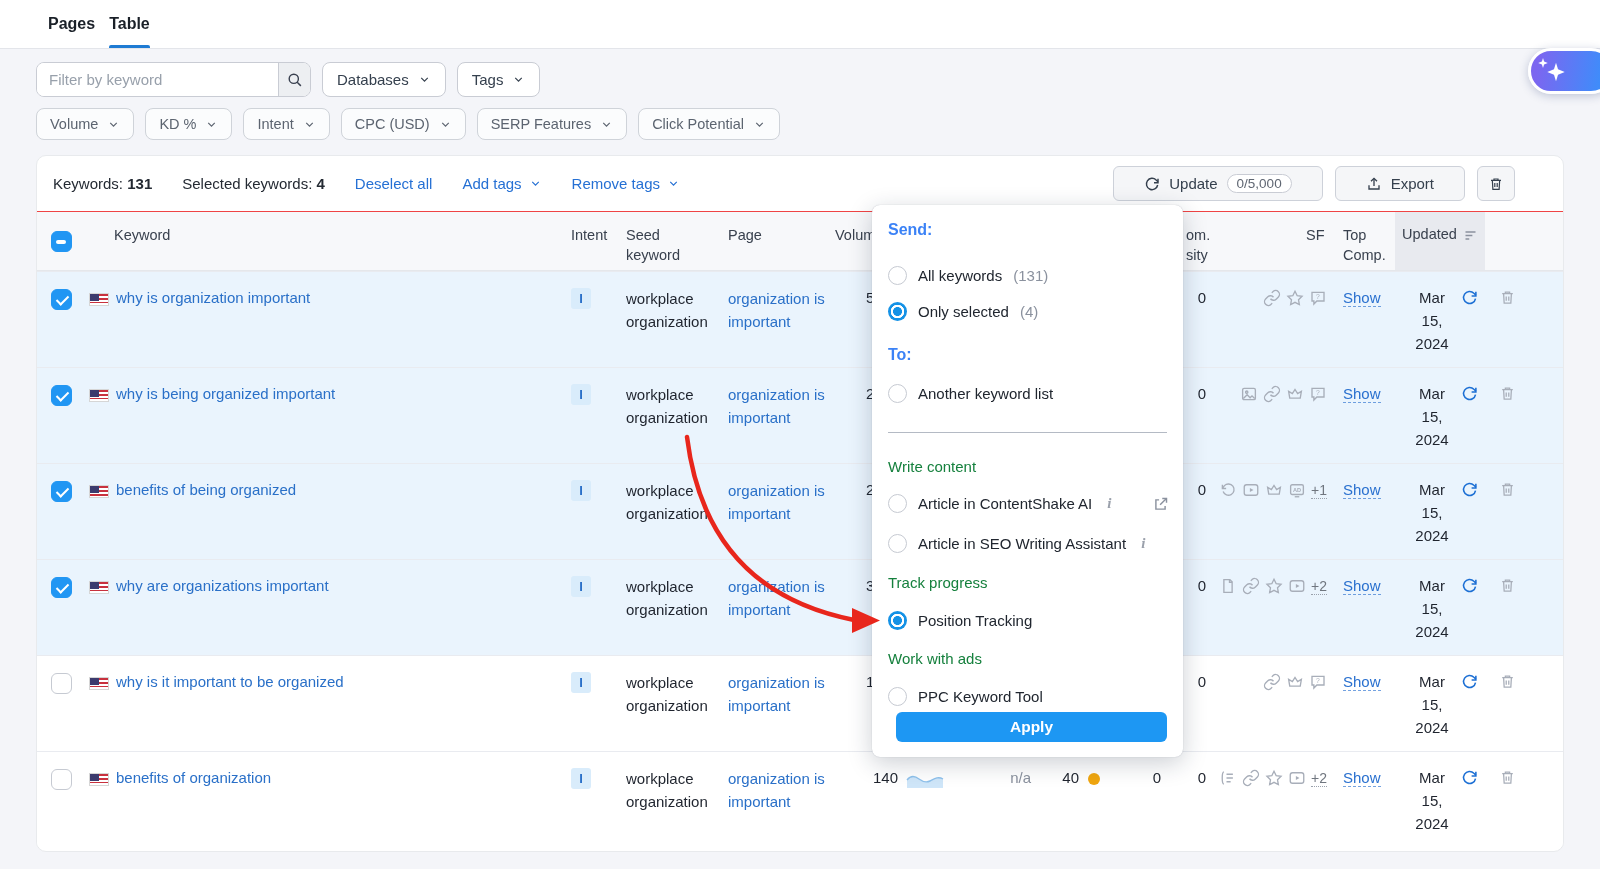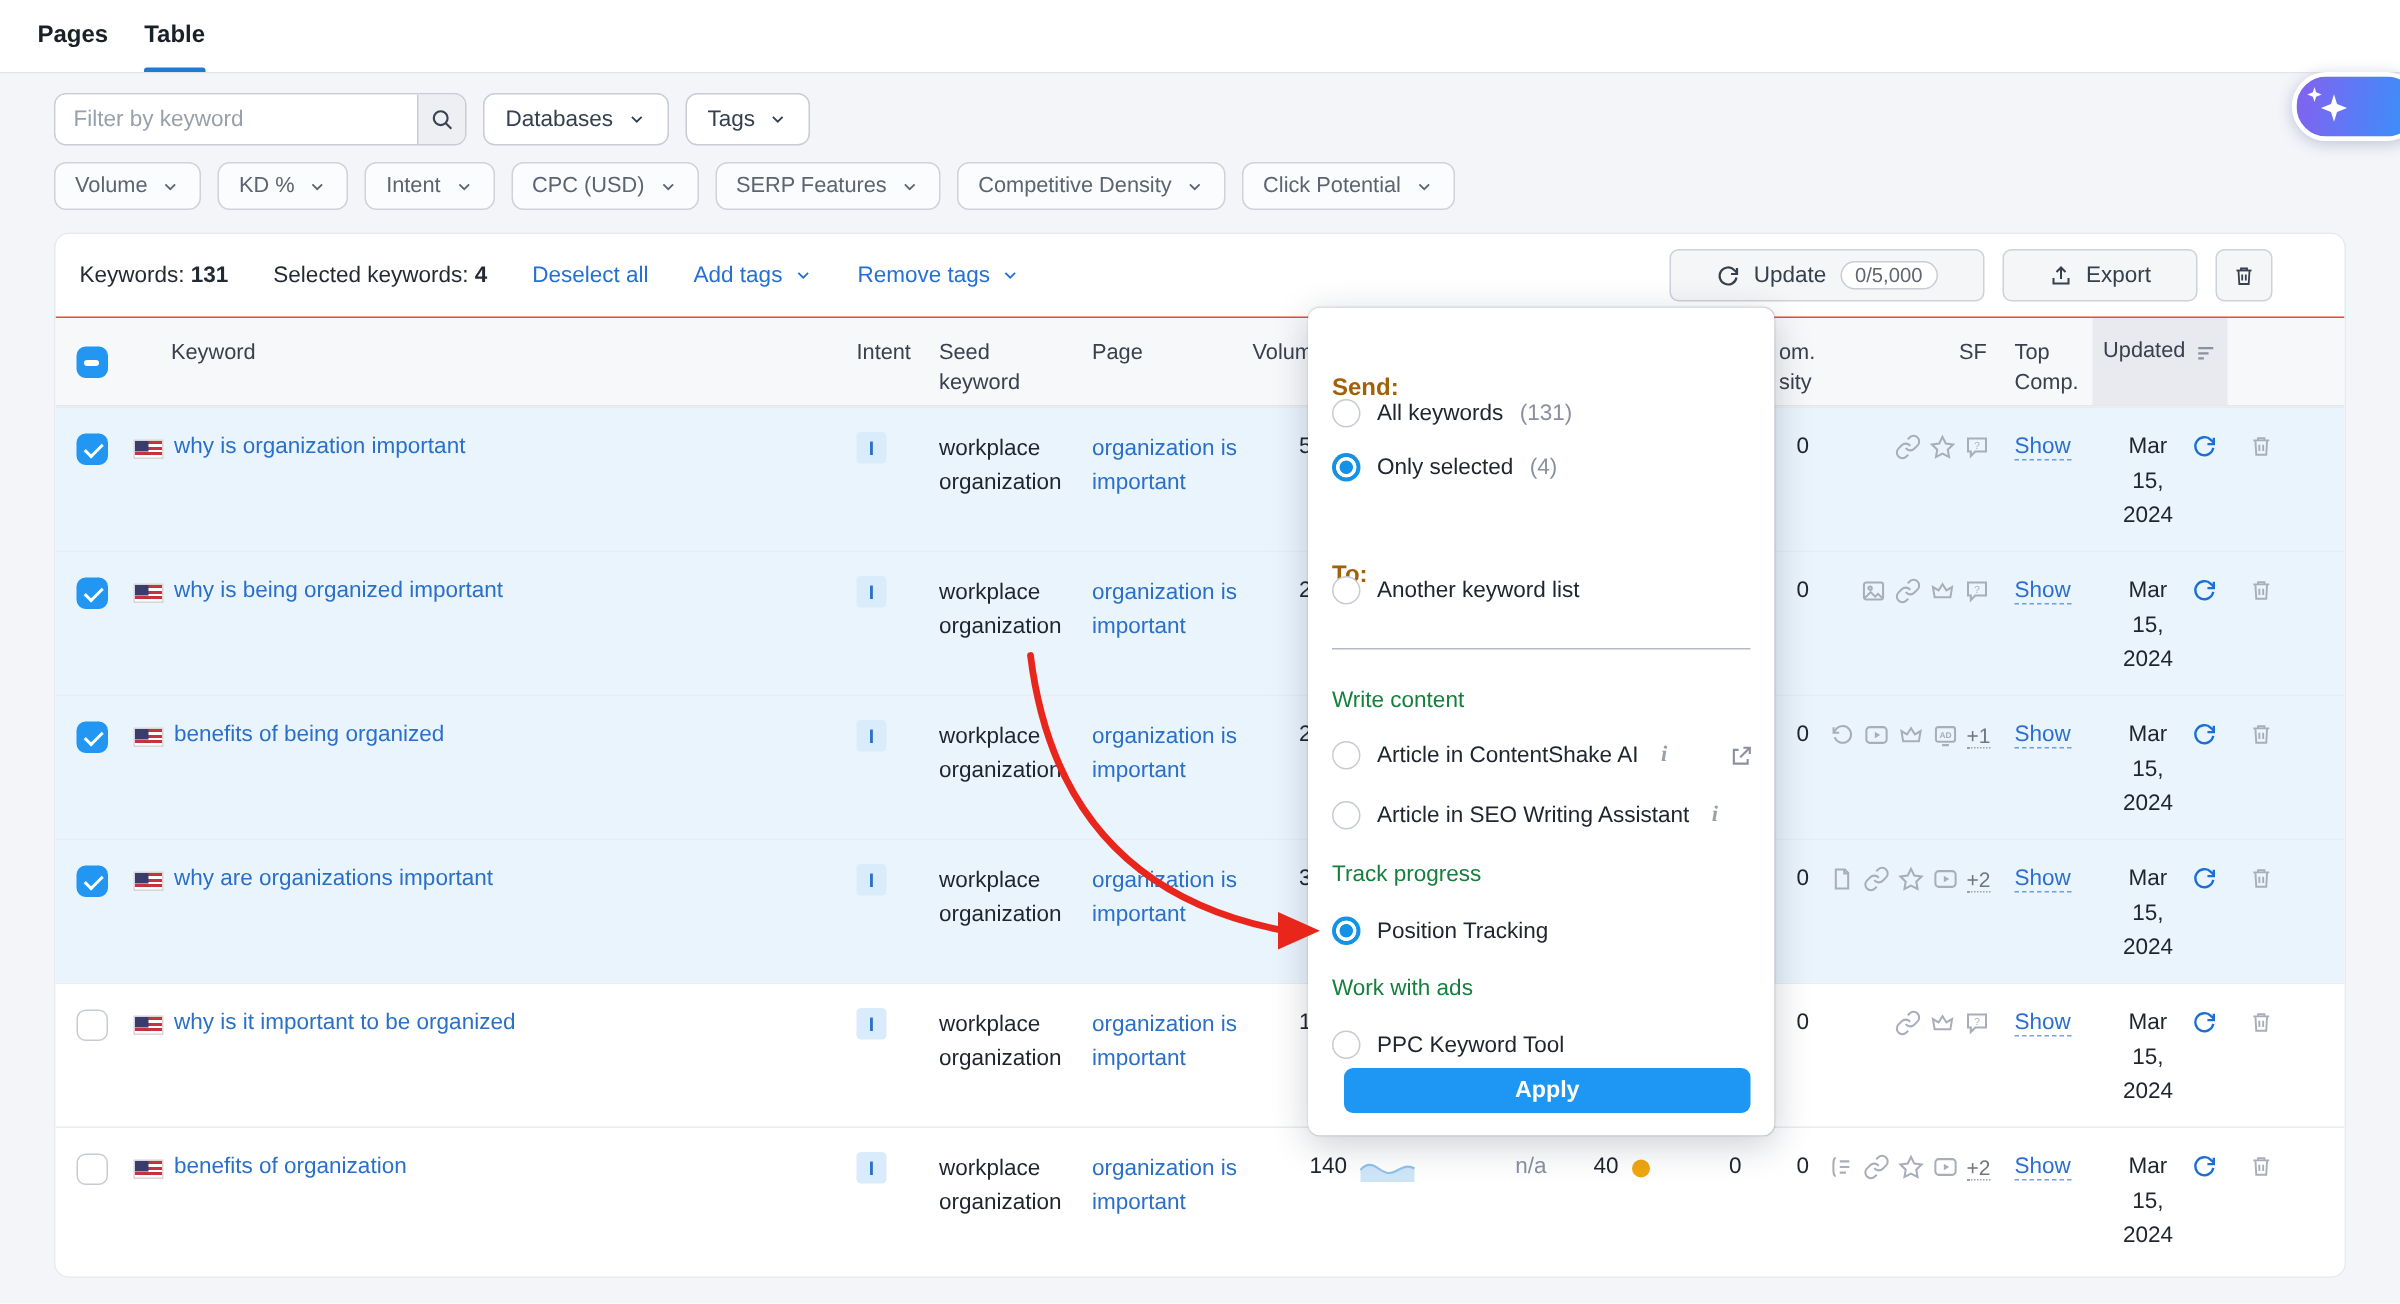--- a/index.html
+++ b/index.html
@@ -1,21 +1,21 @@
 <!DOCTYPE html>
 <html><head>
 <meta charset="utf-8">
 <style>
   * { margin:0; padding:0; box-sizing:border-box; }
   body { font-family:"Liberation Sans","DejaVu Sans",sans-serif; background:#F4F5F9; }
   .page { position:relative; width:1600px; height:869px; overflow:hidden; background:#F4F5F9; }
 
   
   .topbar { position:absolute; left:0; top:0; width:100%; height:49px; background:#fff; border-bottom:1px solid #E3E5EA; z-index:5; }
-  .tabs { display:flex; gap:24px; padding-left:25px; height:100%; }
+  .tabs { display:flex; gap:14px; padding-left:48px; height:100%; }
   .tab { position:relative; display:flex; align-items:center; font-size:16px; font-weight:700; color:#1A2028; cursor:pointer; }
   .tab.active::after { content:""; position:absolute; left:0; right:0; bottom:0; height:3px; background:#1E7BD3; border-radius:2px 2px 0 0; }
 
   
   .ai-pill { position:absolute; left:1528px; top:48px; width:86px; height:46px; border-radius:26px; background:linear-gradient(100deg,#7C66F0 10%,#3F8CFA 85%); border:3px solid #fff; box-shadow:0 2px 10px rgba(30,50,110,.25); z-index:30; }
   .ai-pill svg { position:absolute; color:#fff; }
   .spark-big { left:14px; top:10px; width:22px; height:22px; }
   .spark-small { left:6px; top:6px; width:12px; height:12px; }
 
   
@@ -81,21 +81,21 @@
   .sfi { width:18px; height:18px; color:#A8AEB9; flex:none; }
   .sf-more { font-size:14px; color:#70767F; border-bottom:1px dotted #9AA1AC; cursor:pointer; }
   .show { position:absolute; left:1306px; top:17px; font-size:15px; color:#2970CF; border-bottom:1px dashed rgba(41,112,207,.65); cursor:pointer; }
   .date { position:absolute; left:1370px; top:14px; width:50px; text-align:center; font-size:15px; line-height:23px; color:#1F242E; }
   .ic { position:absolute; width:17px; height:17px; cursor:pointer; }
   .refresh { left:1424px; top:17px; color:#1C6FD4; }
   .rowtrash { left:1462px; top:17px; color:#A8AEB9; }
 
   
   .popup { position:absolute; left:872px; top:205px; width:311px; height:552px; background:#fff; border-radius:8px; box-shadow:0 6px 24px rgba(25,35,60,.22), 0 0 1px rgba(25,35,60,.3); z-index:40; }
-  .p-h { position:absolute; left:16px; font-size:16px; font-weight:700; color:#a16207;margin-top:29px; }
+  .p-h { position:absolute; left:16px; font-size:16px; font-weight:700; color:#3b82f6; }
   .p-opt { position:absolute; left:16px; display:flex; align-items:center; gap:11px; font-size:15px; color:#20262F; cursor:pointer; white-space:nowrap; }
   .p-count { color:#8A919E; }
   .p-sec { position:absolute; left:16px; font-size:15px; color:#15803d; }
   .radio { width:19px; height:19px; border-radius:50%; border:1.5px solid #C6CAD2; background:#fff; flex:none; }
   .radio.sel { border:none; background:radial-gradient(circle,#1592E6 0 4.2px,#fff 4.7px 6.6px,#1592E6 7px); }
   .p-divider { position:absolute; left:16px; right:16px; top:227px; border-top:1px solid #B4BAC4; }
   .p-info { font-family:"Liberation Serif","DejaVu Serif",serif; font-style:italic; font-weight:700; color:#9AA0AB; font-size:15px; margin-left:4px; }
   .p-ext { position:absolute; right:14px; top:291px; width:17px; height:17px; color:#8A919E; cursor:pointer; }
   .apply { position:absolute; left:24px; right:16px; top:507px; height:30px; background:#1D97F3; border:none; border-radius:6px; color:#fff; font-weight:700; font-size:15.5px; font-family:inherit; cursor:pointer; }
 
@@ -247,26 +247,20 @@
         </svg>
       </div>
     <div class="pill">
         <span>CPC (USD)</span>
         <svg class="chev">
           <use href="#i-chevron"></use>
         </svg>
       </div>
     <div class="pill">
         <span>SERP Features</span>
-        <svg class="chev">
-          <use href="#i-chevron"></use>
-        </svg>
-      </div>
-    <div class="pill">
-        <span>Competitive Density</span>
         <svg class="chev">
           <use href="#i-chevron"></use>
         </svg>
       </div>
     <div class="pill">
         <span>Click Potential</span>
         <svg class="chev">
           <use href="#i-chevron"></use>
         </svg>
       </div>

